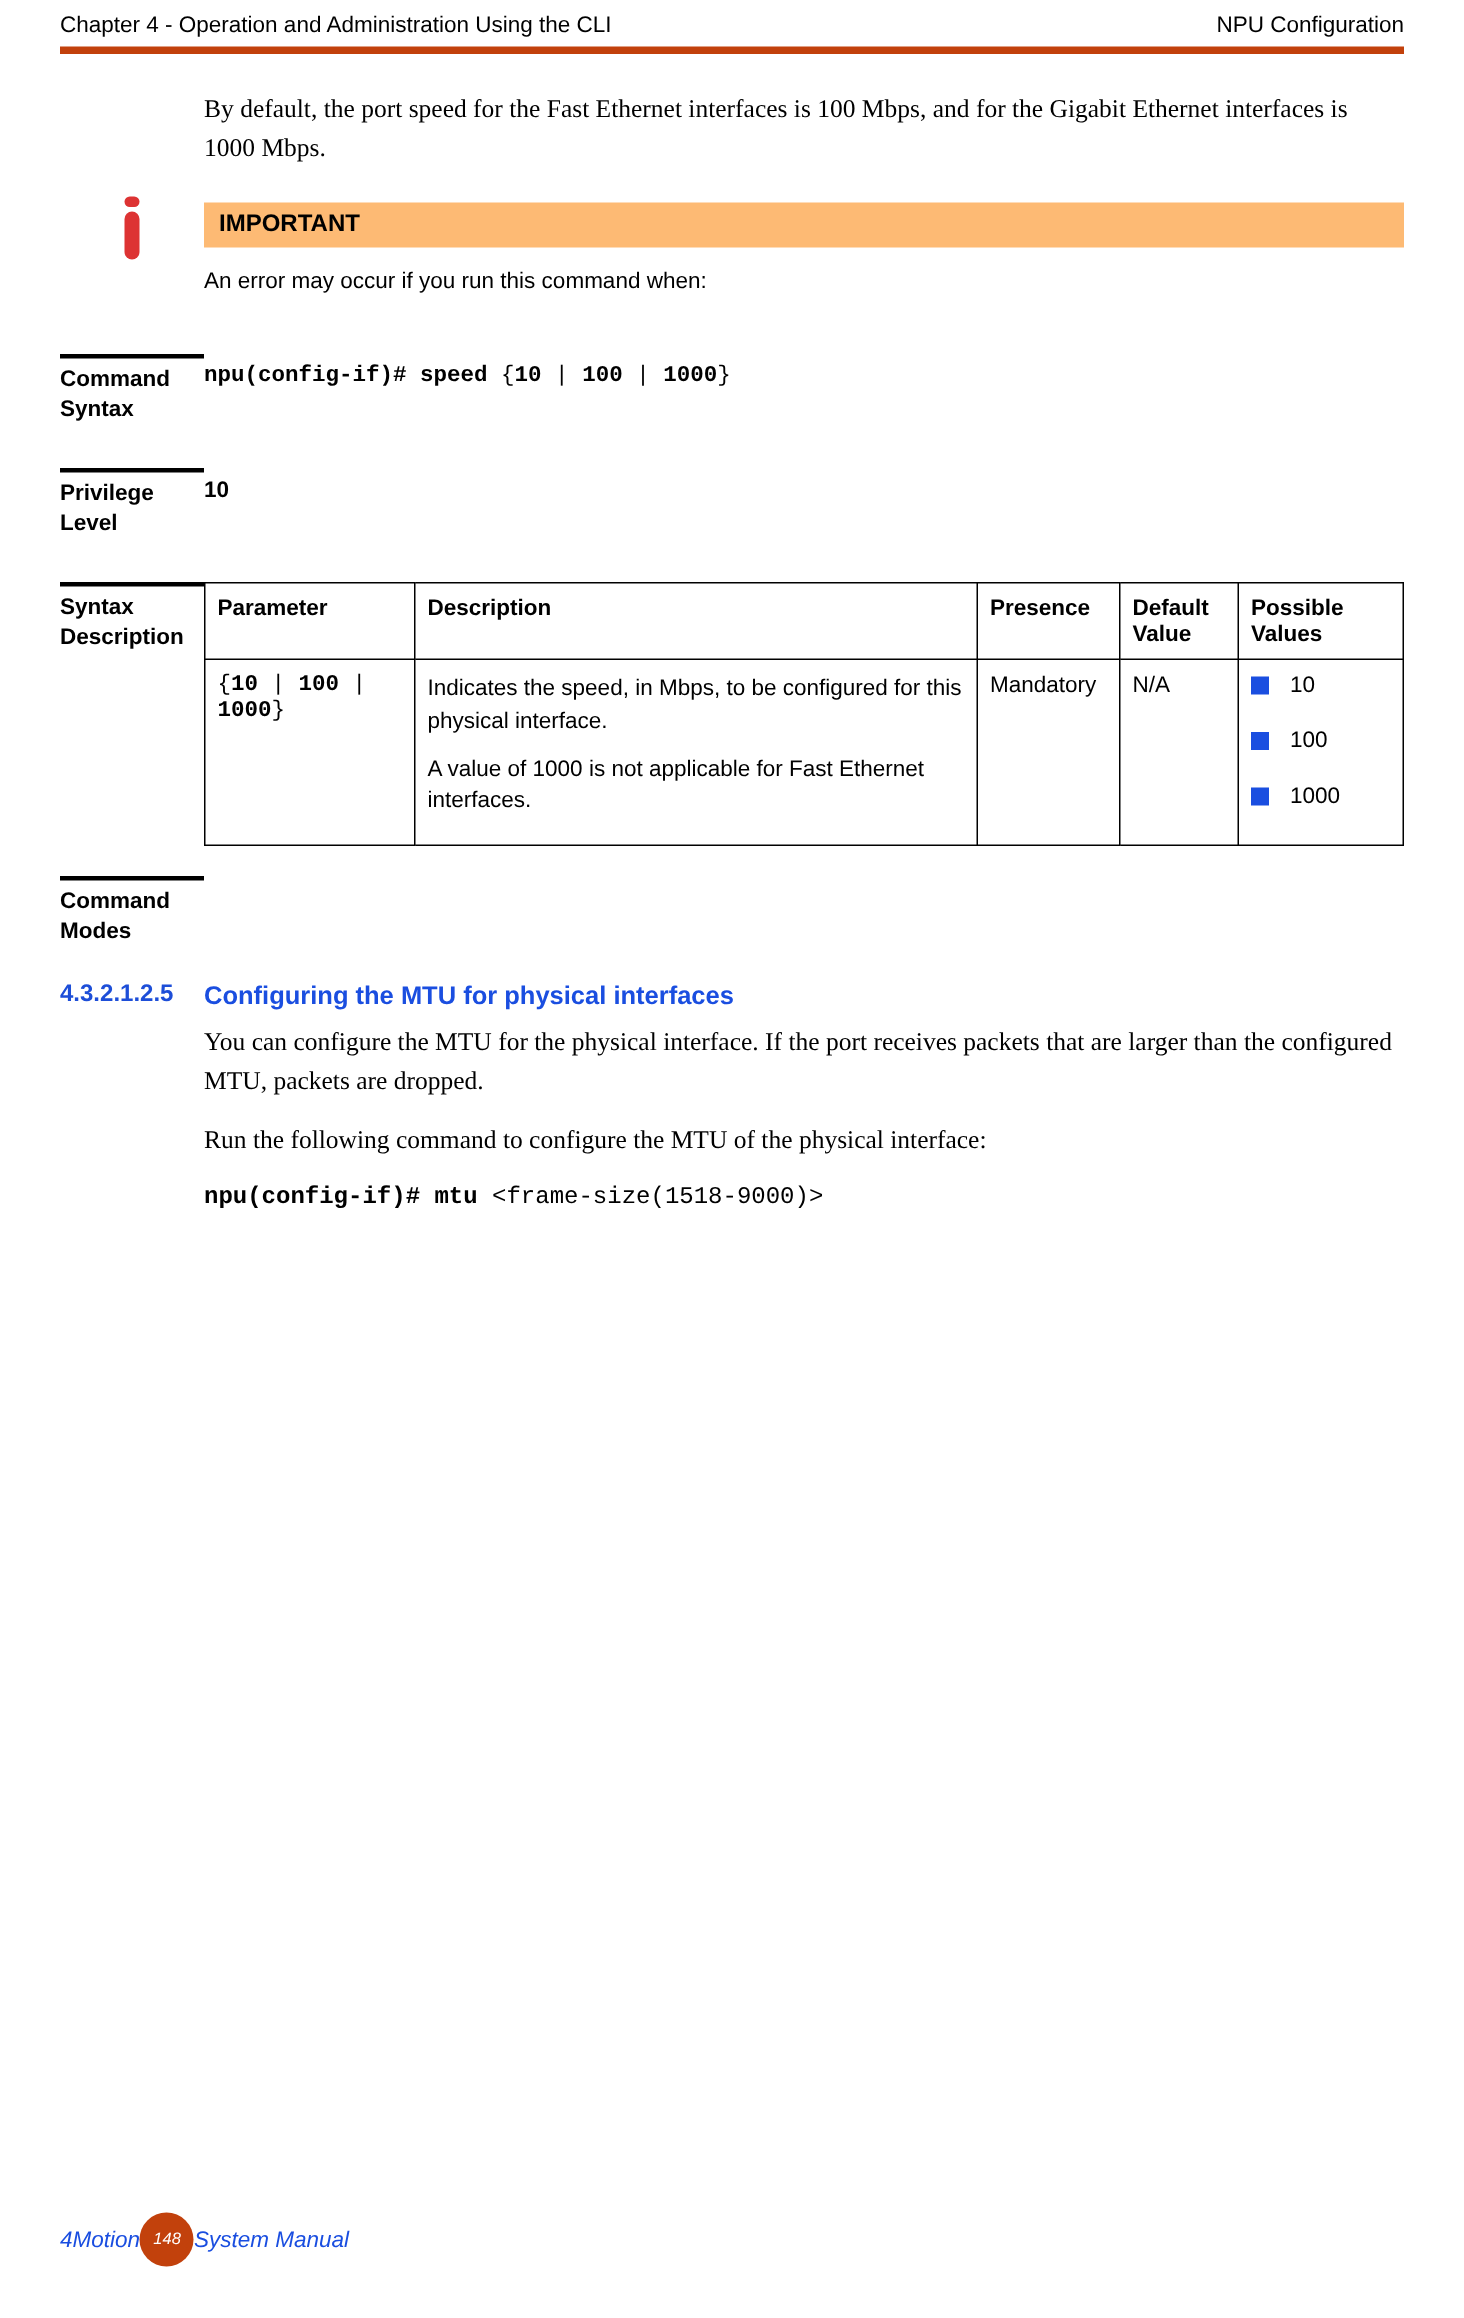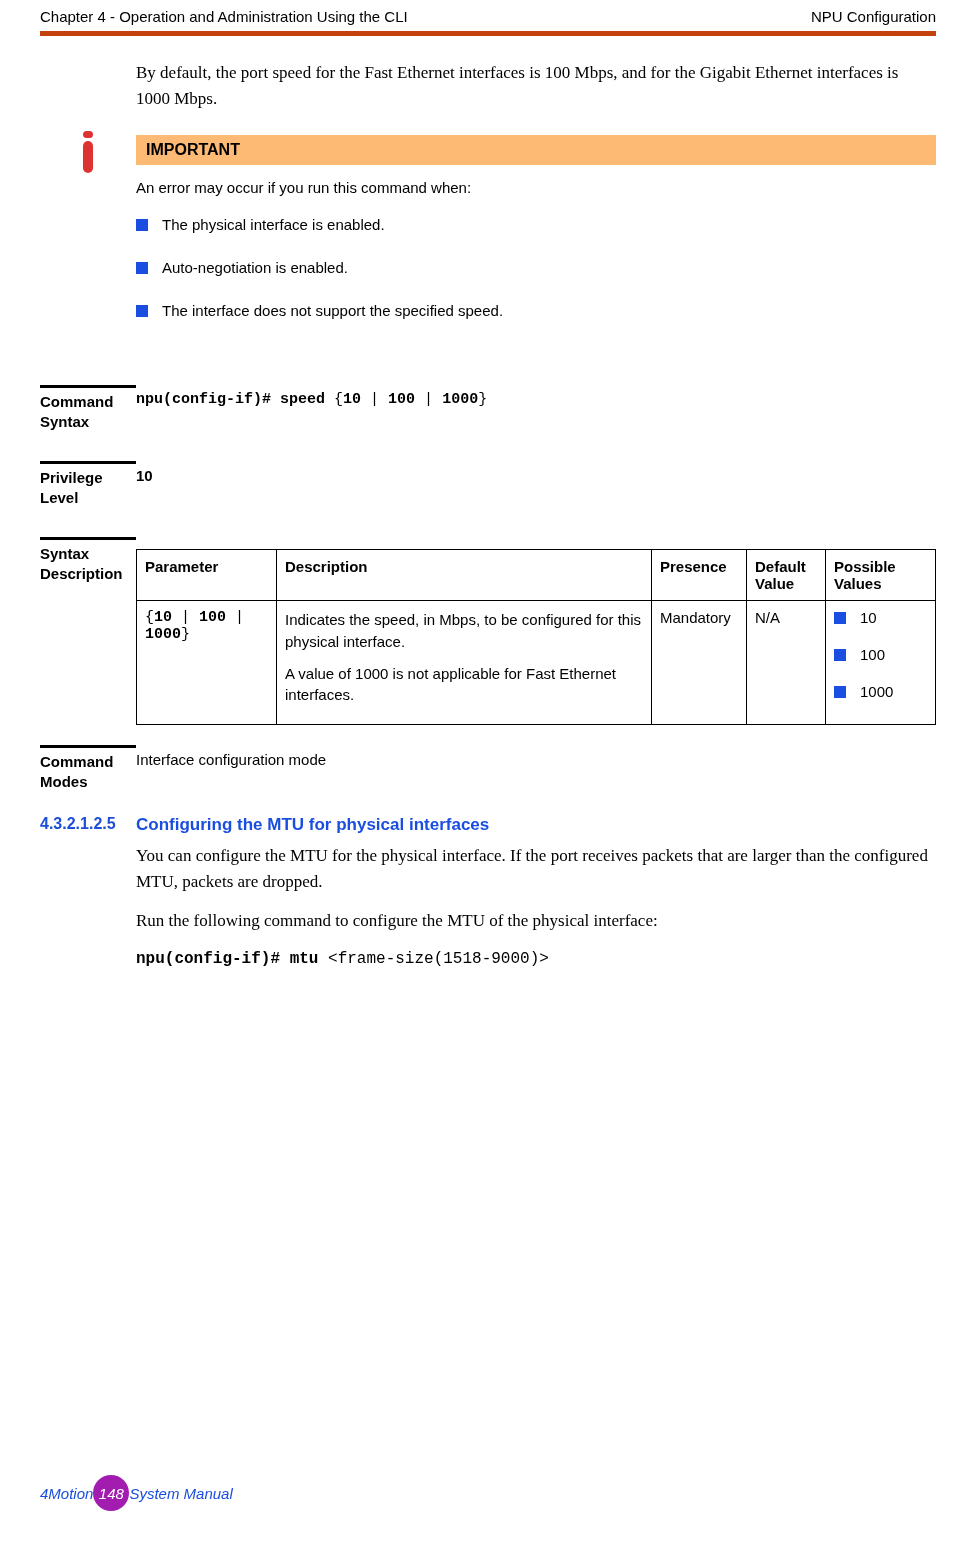--- a/index.html
+++ b/index.html
@@ -90,21 +90,21 @@
   .field-value {
     flex: 1;
     padding-top: 6px;
     font-size: 15px;
   }
   .code { font-family: "Courier New", monospace; }
   .bold { font-weight: bold; }
   table.syntax {
     border-collapse: collapse;
     width: 100%;
-    margin-top: 12px;
+    margin-top: 0;
   }
   table.syntax th, table.syntax td {
     border: 1px solid #000;
     padding: 8px 8px;
     text-align: left;
     vertical-align: top;
     font-size: 15px;
   }
   table.syntax th { font-weight: bold; }
   .pv-list .li { margin-bottom: 20px; display:flex; align-items:flex-start;}
@@ -131,61 +131,47 @@
     left: 40px; right: 40px; bottom: 34px;
     display: flex;
     justify-content: flex-start;
     align-items: center;
     color: #1a4ee0;
     font-size: 15px;
     font-style: italic;
   }
   .page-num {
     width: 36px; height: 36px;
-    background: #a21caf;
+    background: #c2410c;
     color: #fff;
     border-radius: 50%;
     display: flex;
     align-items: center;
     justify-content: center;
-    font-size: 15px;
+    font-size: 11px;
   }
   .desc-para { margin-bottom: 10px; line-height:1.45;}
 </style>
 </head>
 <body>
 
 <div class="header-bar">
   <span>Chapter 4 - Operation and Administration Using the CLI</span>
   <span>NPU Configuration</span>
 </div>
 
 <p class="body-text">By default, the port speed for the Fast Ethernet interfaces is 100 Mbps, and for the Gigabit Ethernet interfaces is 1000 Mbps.</p>
 
 <div class="callout">
   <div class="callout-icon">
     <div class="info-i"></div>
   </div>
   <div class="callout-body">
     <div class="callout-title">IMPORTANT</div>
     <div class="callout-text">An error may occur if you run this command when:</div>
-    <div class="callout-list">
-      <div class="li">
-        <span class="sq"></span>
-        <span>The physical interface is enabled.</span>
-      </div>
-      <div class="li">
-        <span class="sq"></span>
-        <span>Auto-negotiation is enabled.</span>
-      </div>
-      <div class="li">
-        <span class="sq"></span>
-        <span>The interface does not support the specified speed.</span>
-      </div>
-    </div>
   </div>
 </div>
 
 <div class="field-row">
   <div class="field-label-wrap">
     <div class="field-label">Command Syntax</div>
   </div>
   <div class="field-value code">
     <span class="bold">npu(config-if)# speed </span><span>{</span><span class="bold">10</span><span> | </span><span class="bold">100</span><span> | </span><span class="bold">1000</span><span>}</span>
   </div>
@@ -241,21 +227,20 @@
       </tr>
     </tbody>
       </table>
   </div>
 </div>
 
 <div class="field-row" style="margin-bottom:18px;">
   <div class="field-label-wrap">
     <div class="field-label">Command Modes</div>
   </div>
-  <div class="field-value">Interface configuration mode</div>
 </div>
 
 <div class="heading-row">
   <div class="heading-num">4.3.2.1.2.5</div>
   <div class="heading-title">Configuring the MTU for physical interfaces</div>
 </div>
 
 <p class="body-text" style="margin-top:8px; margin-bottom:14px;">You can configure the MTU for the physical interface. If the port receives packets that are larger than the configured MTU, packets are dropped.</p>
 <p class="body-text" style="margin-top:0; margin-bottom:0;">Run the following command to configure the MTU of the physical interface:</p>
 

